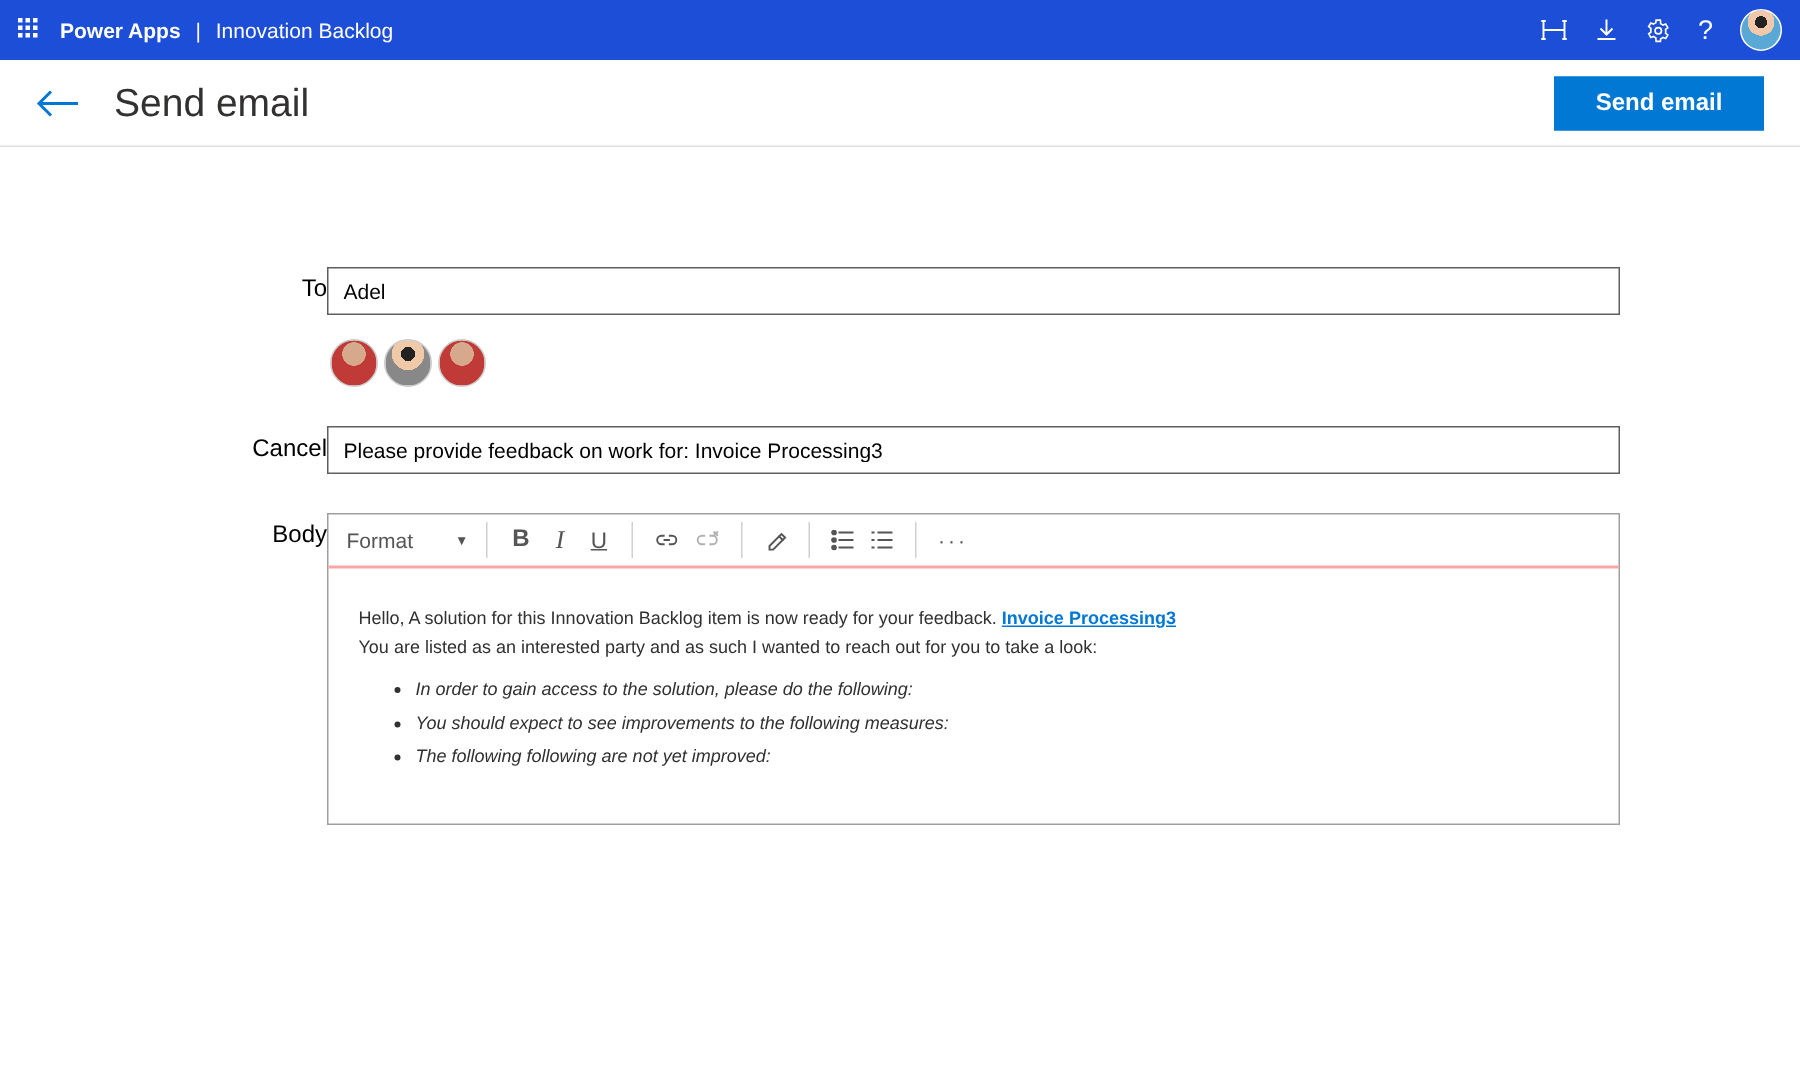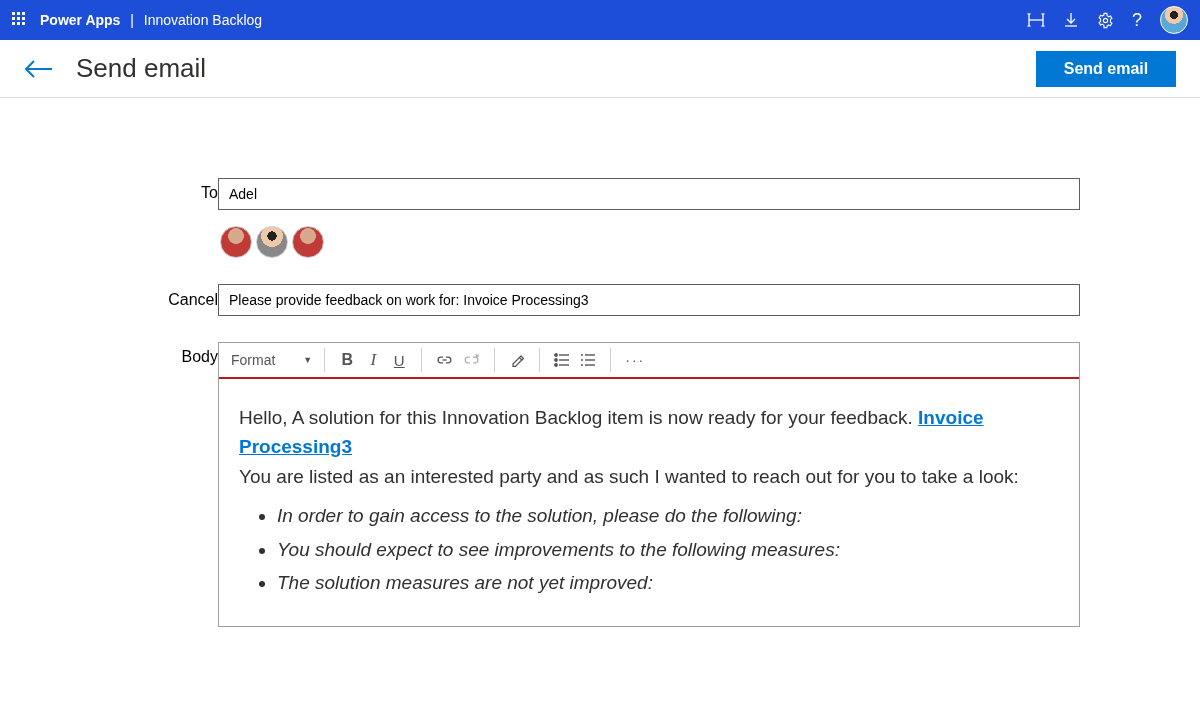--- a/index.html
+++ b/index.html
@@ -111,35 +111,35 @@
   .av-b { background: radial-gradient(circle at 50% 30%, #222 0 18%, #f0c9a8 18% 42%, #888 42%); }
   .av-c { background: radial-gradient(circle at 50% 30%, #d7a98c 0 30%, #c03a38 31% 100%); }
 
   .editor-border {
     border: 1px solid #a19f9d;
   }
   .editor-toolbar {
     display: flex;
     align-items: center;
     height: 36px;
-    border-bottom: 2px solid #b91c1c;
+    border-bottom: 2px solid #fca5a5;
     padding: 0 12px;
     gap: 6px;
     color: #555;
     font-size: 14px;
   }
   .tb-group { display: flex; align-items: center; gap: 10px; padding: 0 8px; }
   .tb-sep { width: 1px; height: 24px; background: #d0d0d0; }
   .tb-btn { cursor: pointer; display: flex; align-items: center; justify-content: center; min-width: 16px; }
   .format-dd { display: flex; align-items: center; gap: 28px; cursor: pointer; padding-right: 6px;}
   .caret { font-size: 9px; }
   .editor-body {
     padding: 24px 20px;
     min-height: 170px;
-    font-size: 19px;
+    font-size: 12px;
     line-height: 1.55;
     outline: none;
   }
   .editor-body .link-inline { color: #0078d4; text-decoration: underline; font-weight: 600; }
   .editor-body ul { margin: 10px 0 0 38px; }
   .editor-body ul li { margin-bottom: 4px; font-style: italic; }
   svg { display: block; }
 </style>
 </head>
 <body>
@@ -296,20 +296,20 @@
           </div>
         </div>
         <div class="editor-body" contenteditable="true" style="">
           <div>
             <span>Hello, A solution for this Innovation Backlog item is now ready for your feedback. </span><a href="#" class="link-inline">Invoice Processing3</a>
           </div>
           <div>You are listed as an interested party and as such I wanted to reach out for you to take a look:</div>
           <ul>
             <li>In order to gain access to the solution, please do the following:</li>
             <li>You should expect to see improvements to the following measures:</li>
-            <li>The solution measures are not yet improved:</li>
+            <li>The following following are not yet improved:</li>
           </ul>
         </div>
       </div>
     </div>
   </div>
 
 </div>
 
 </body></html>

